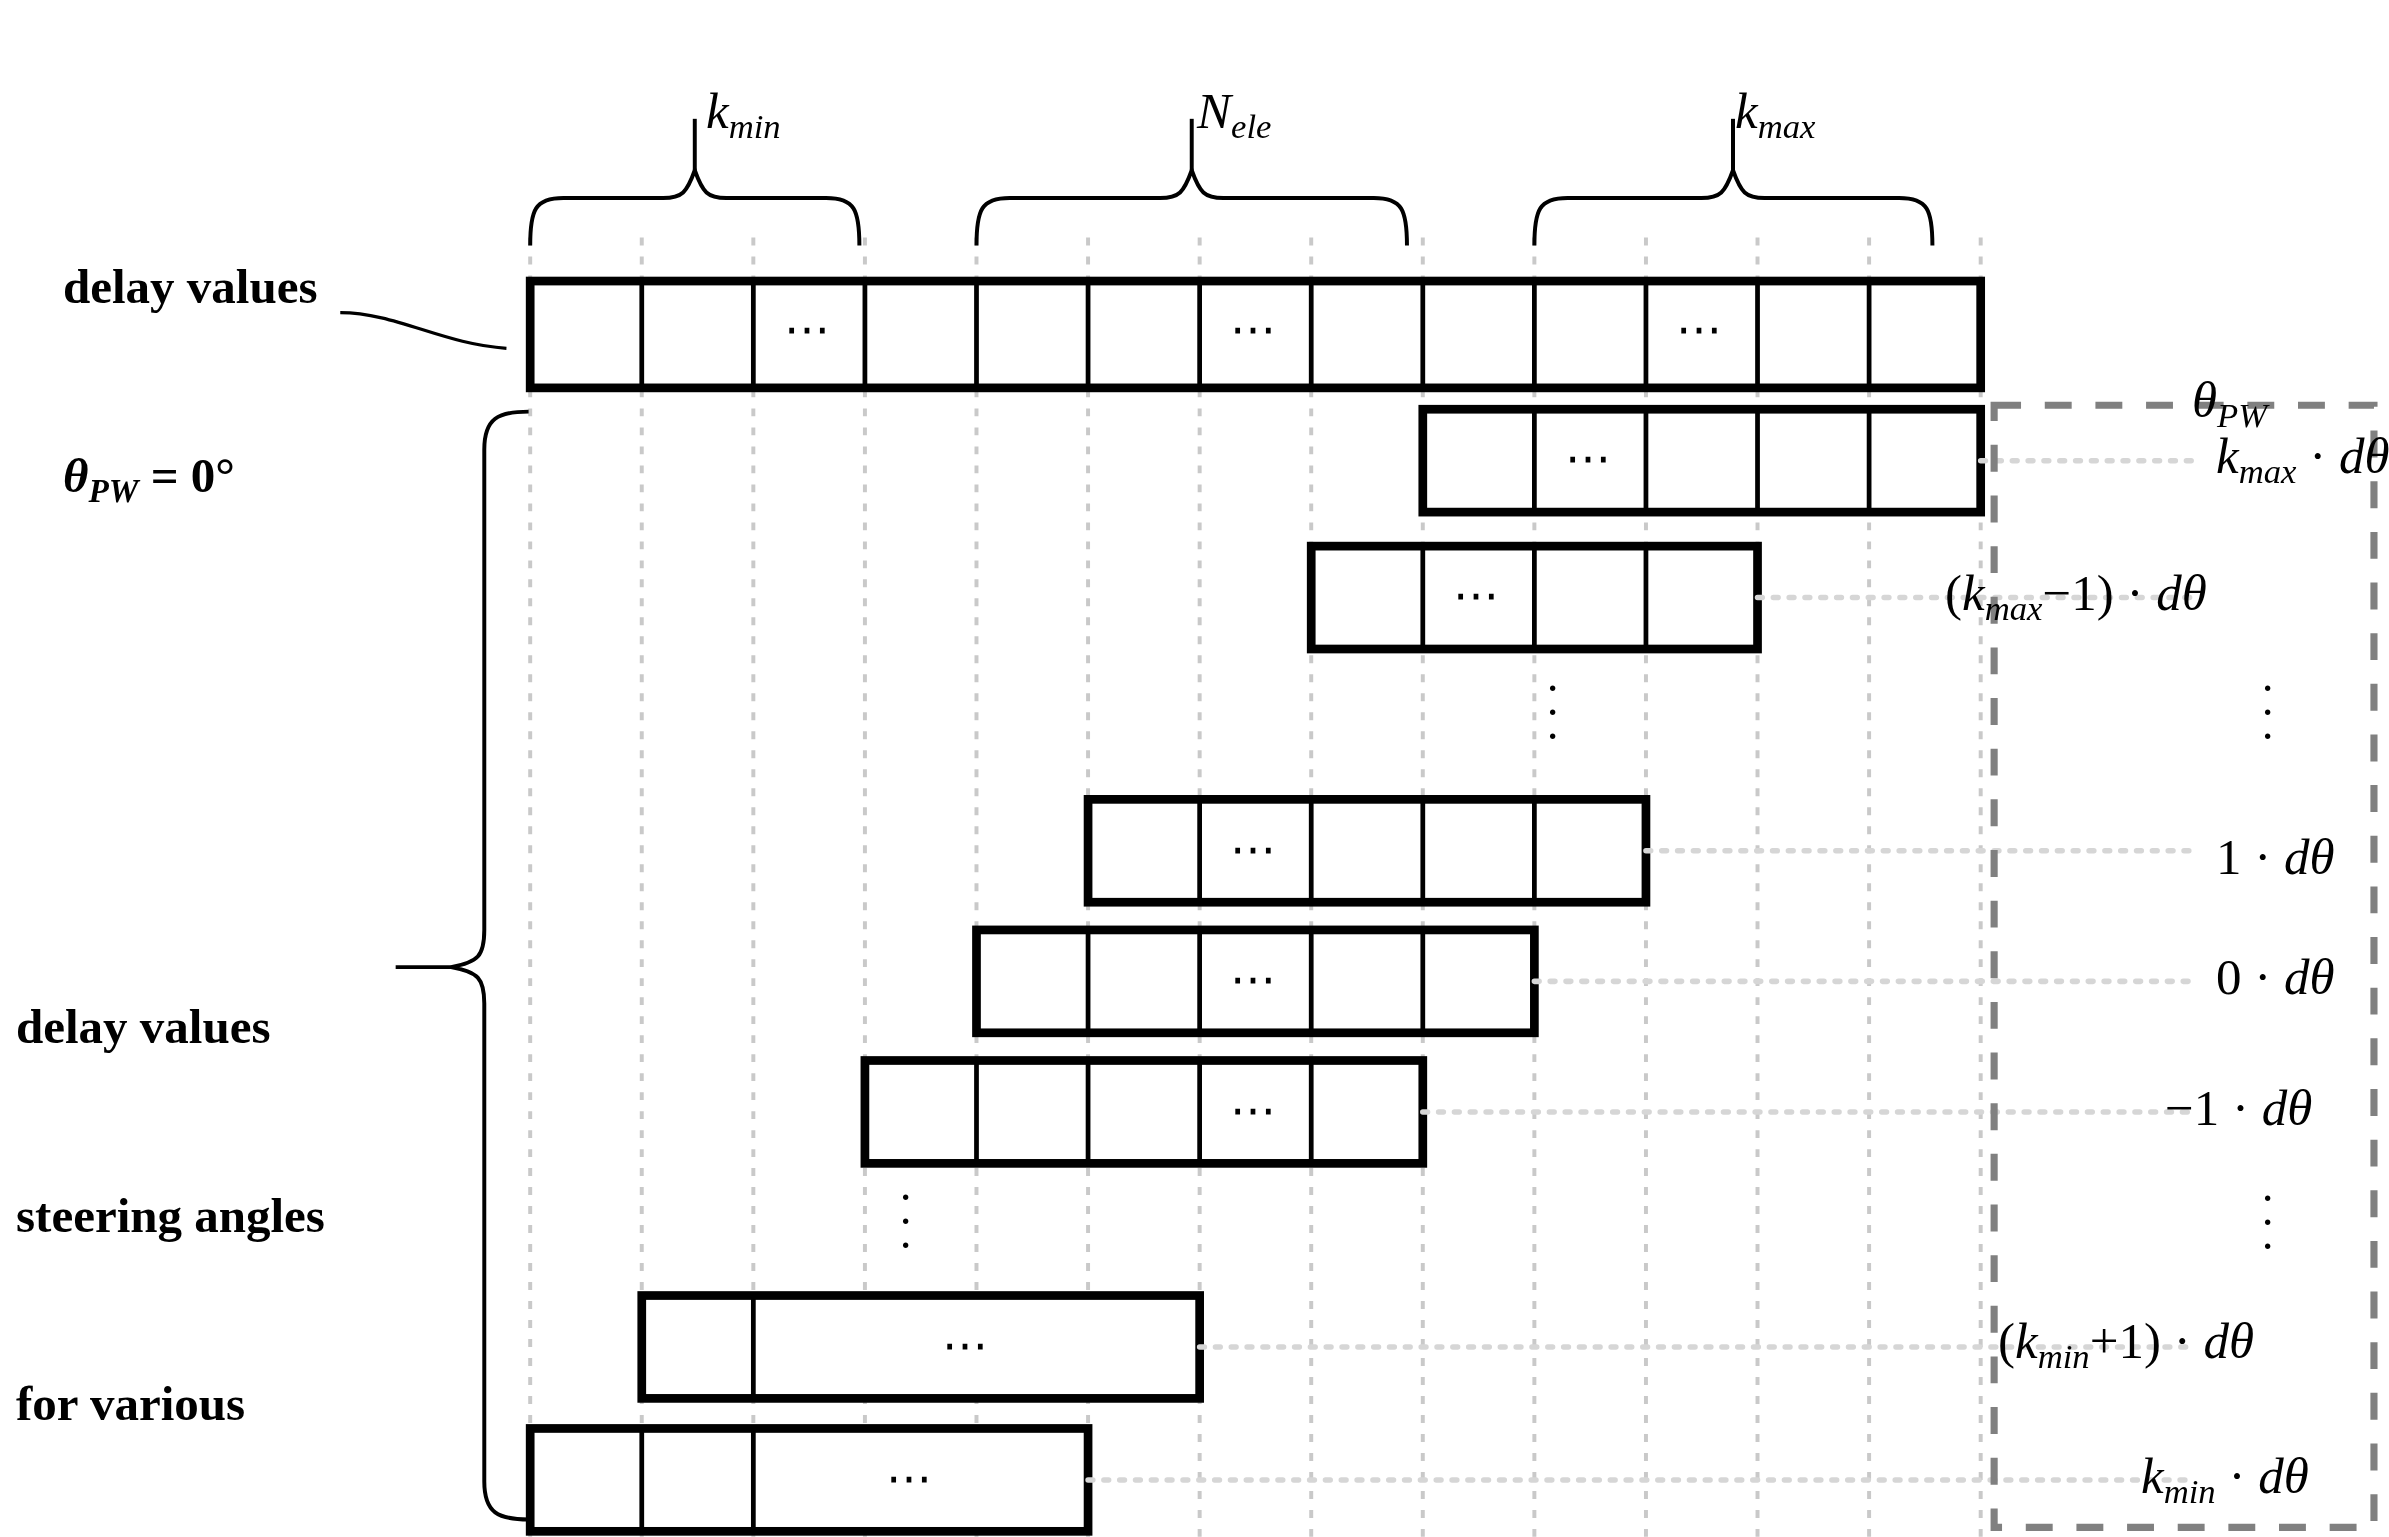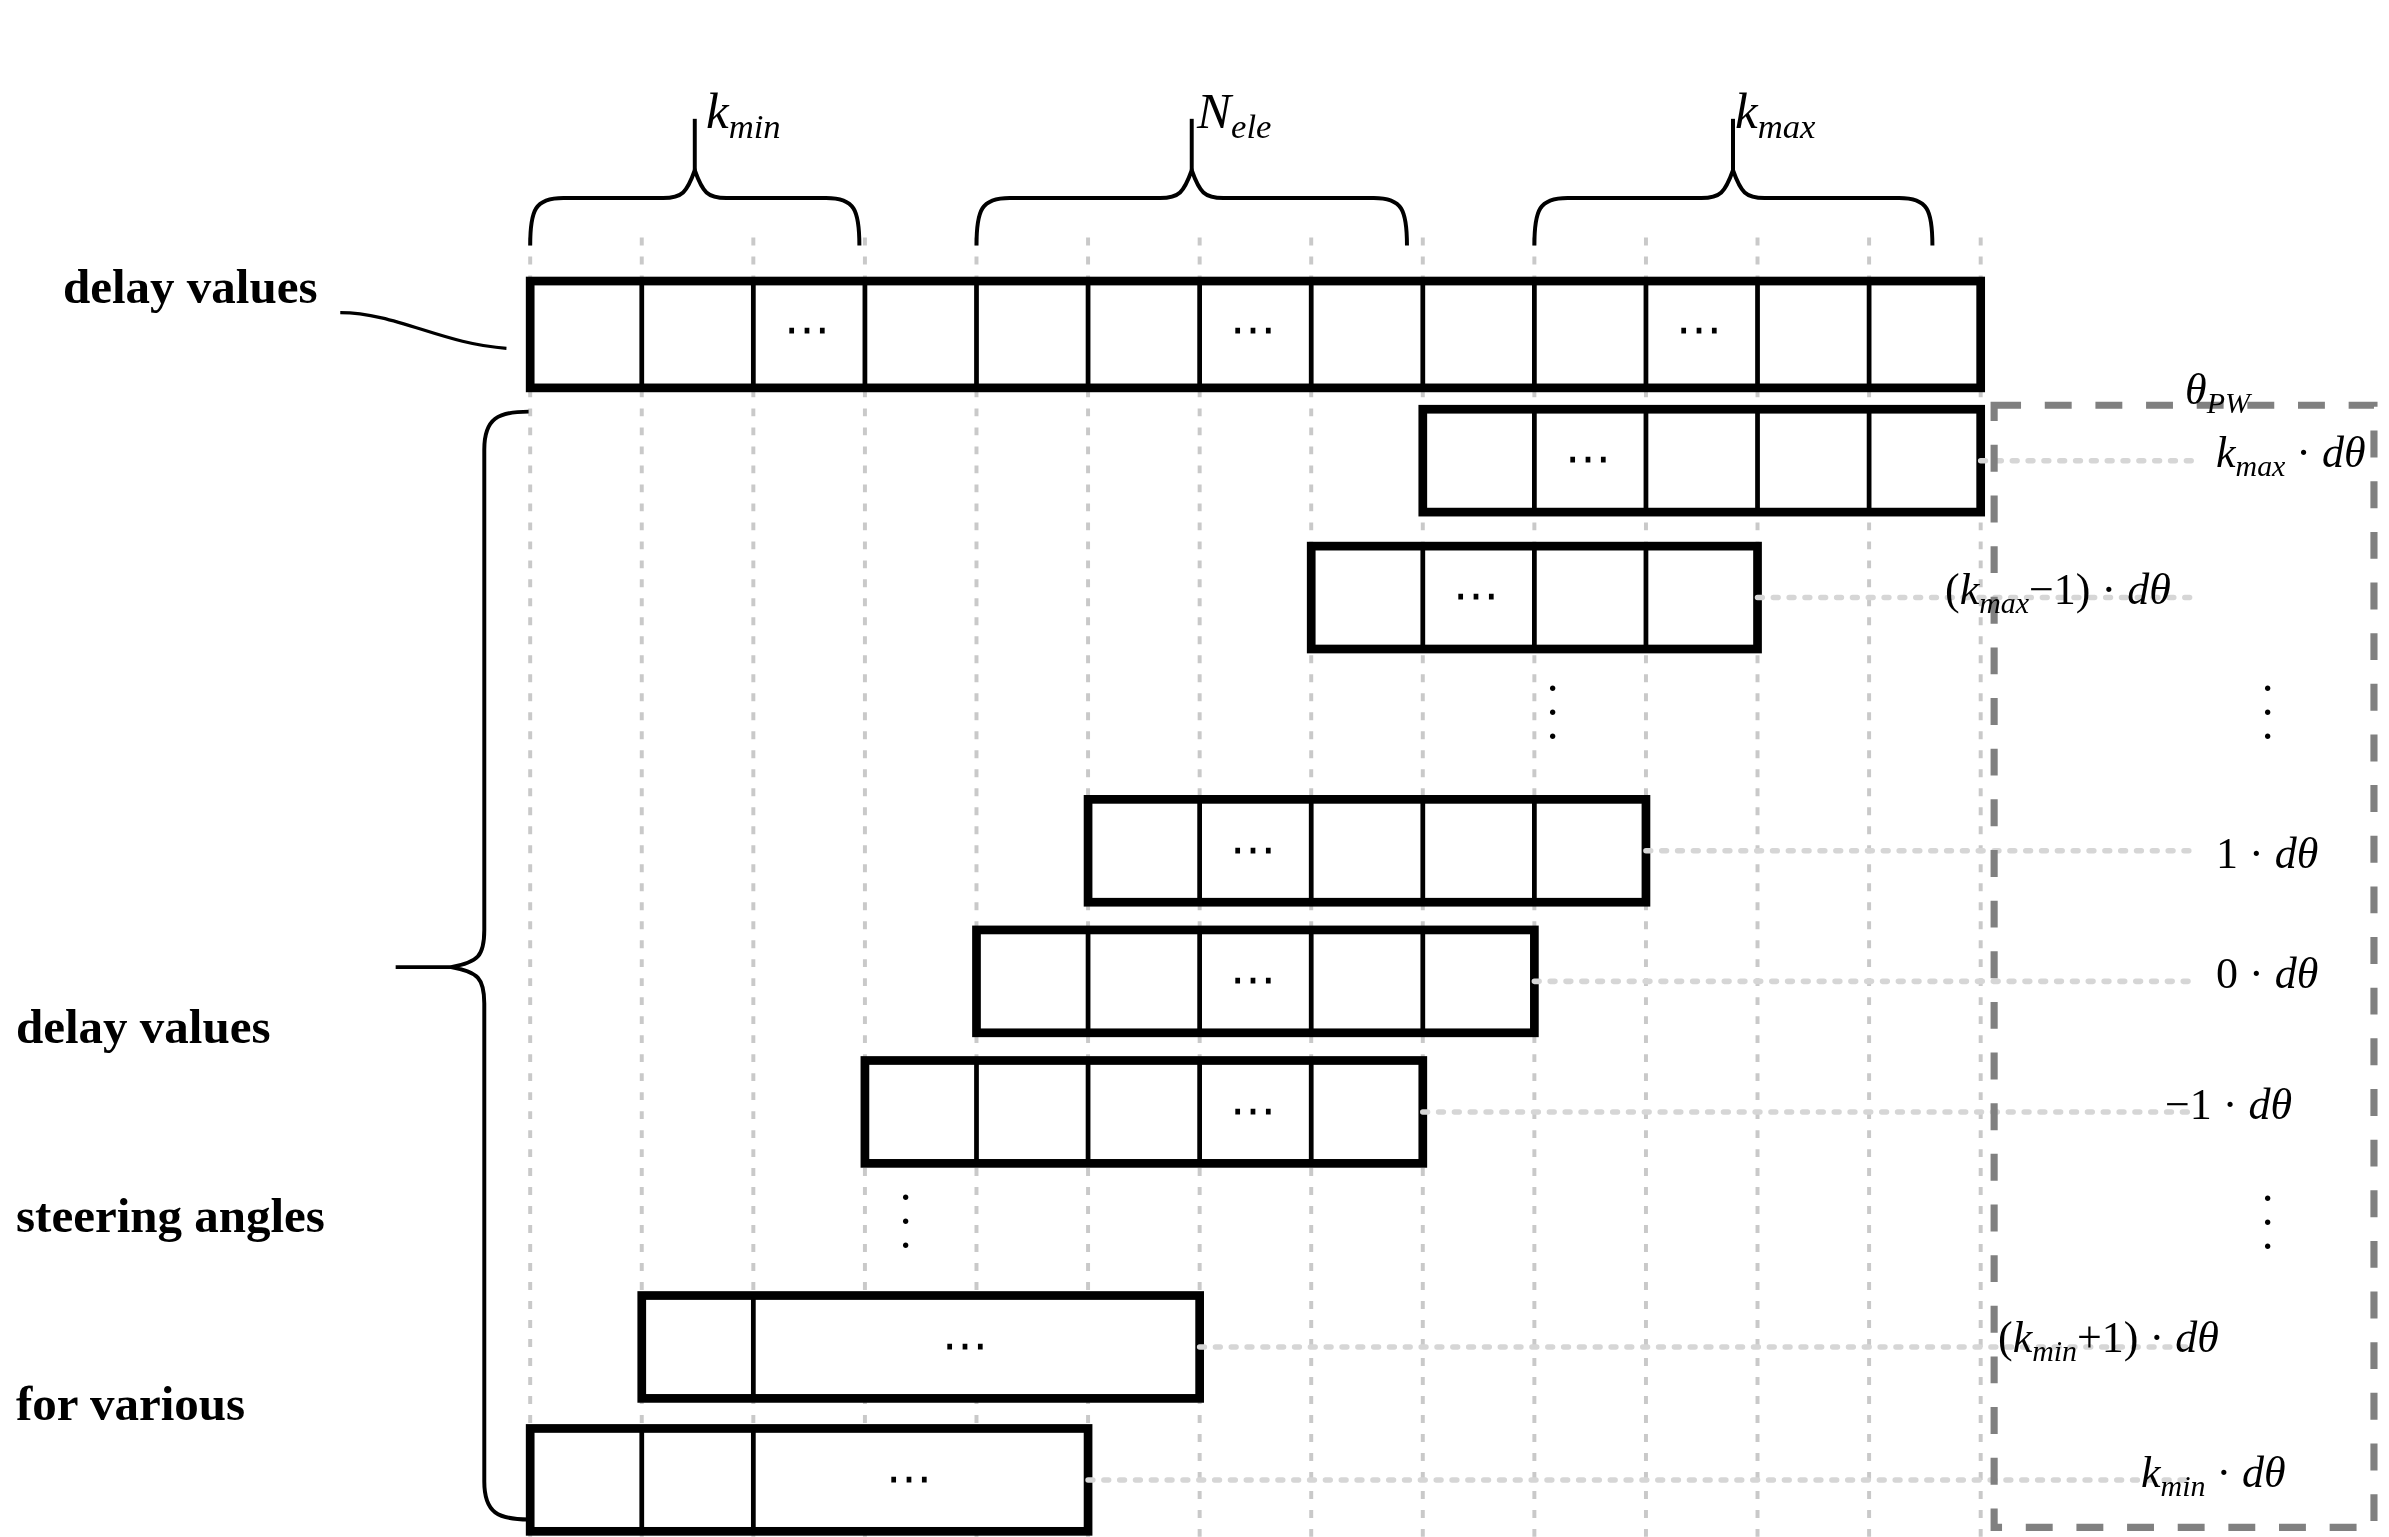--- a/index.html
+++ b/index.html
@@ -4,21 +4,21 @@
 <style>
   html,body{margin:0;padding:0;background:#ffffff;}
   body{width:2389px;height:1537px;position:relative;overflow:hidden;
        font-family:"Liberation Serif","DejaVu Serif",serif;color:#000;}
   .stage{position:absolute;left:0;top:0;width:2389px;height:1537px;}
   svg.layer{position:absolute;left:0;top:0;width:2389px;height:1537px;}
 
   .lbl{position:absolute;white-space:pre;}
   .serif-it{font-style:italic;}
   .txt-left{font-size:49px;line-height:1.28;font-family:"Liberation Serif","DejaVu Serif",serif;font-weight:bold;}
-  .mathlbl{font-size:44px;font-family:"Liberation Serif","DejaVu Serif",serif;}
+  .mathlbl{font-size:51px;font-family:"Liberation Serif","DejaVu Serif",serif;}
   .sub{font-size:0.68em;vertical-align:-0.30em;font-style:italic;}
   .brace-lbl{font-size:51px;font-style:italic;}
   .vdots{position:absolute;font-size:46px;letter-spacing:0;line-height:0.52;text-align:center;}
   .vdots span{display:block;}
 </style>
 </head>
 <body>
 
 <div class="stage">
 
@@ -169,20 +169,23 @@
   </div>
   <div class="lbl brace-lbl" style="left:1684px;top:24px;">
     <span>k</span><span class="sub">max</span>
   </div>
   <div class="lbl brace-lbl" style="left:1146px;top:24px;">
     <span>N</span><span class="sub">ele</span>
   </div>
 
   <div class="lbl txt-left" style="left:63px;top:131px;">
     <div>delay values</div>
+    <div style="white-space:nowrap;">
+      <span class="serif-it">θ</span><span class="sub">PW</span><span> = 0°</span>
+    </div>
   </div>
 
   <div class="lbl txt-left" style="left:16px;top:871px;">
     <div>delay values</div>
     <div>steering angles</div>
     <div>for various</div>
   </div>
 
   <div class="lbl" style="left:784px;top:302px;font-size:46px;">⋯</div>
   <div class="lbl" style="left:1230px;top:302px;font-size:46px;">⋯</div>

